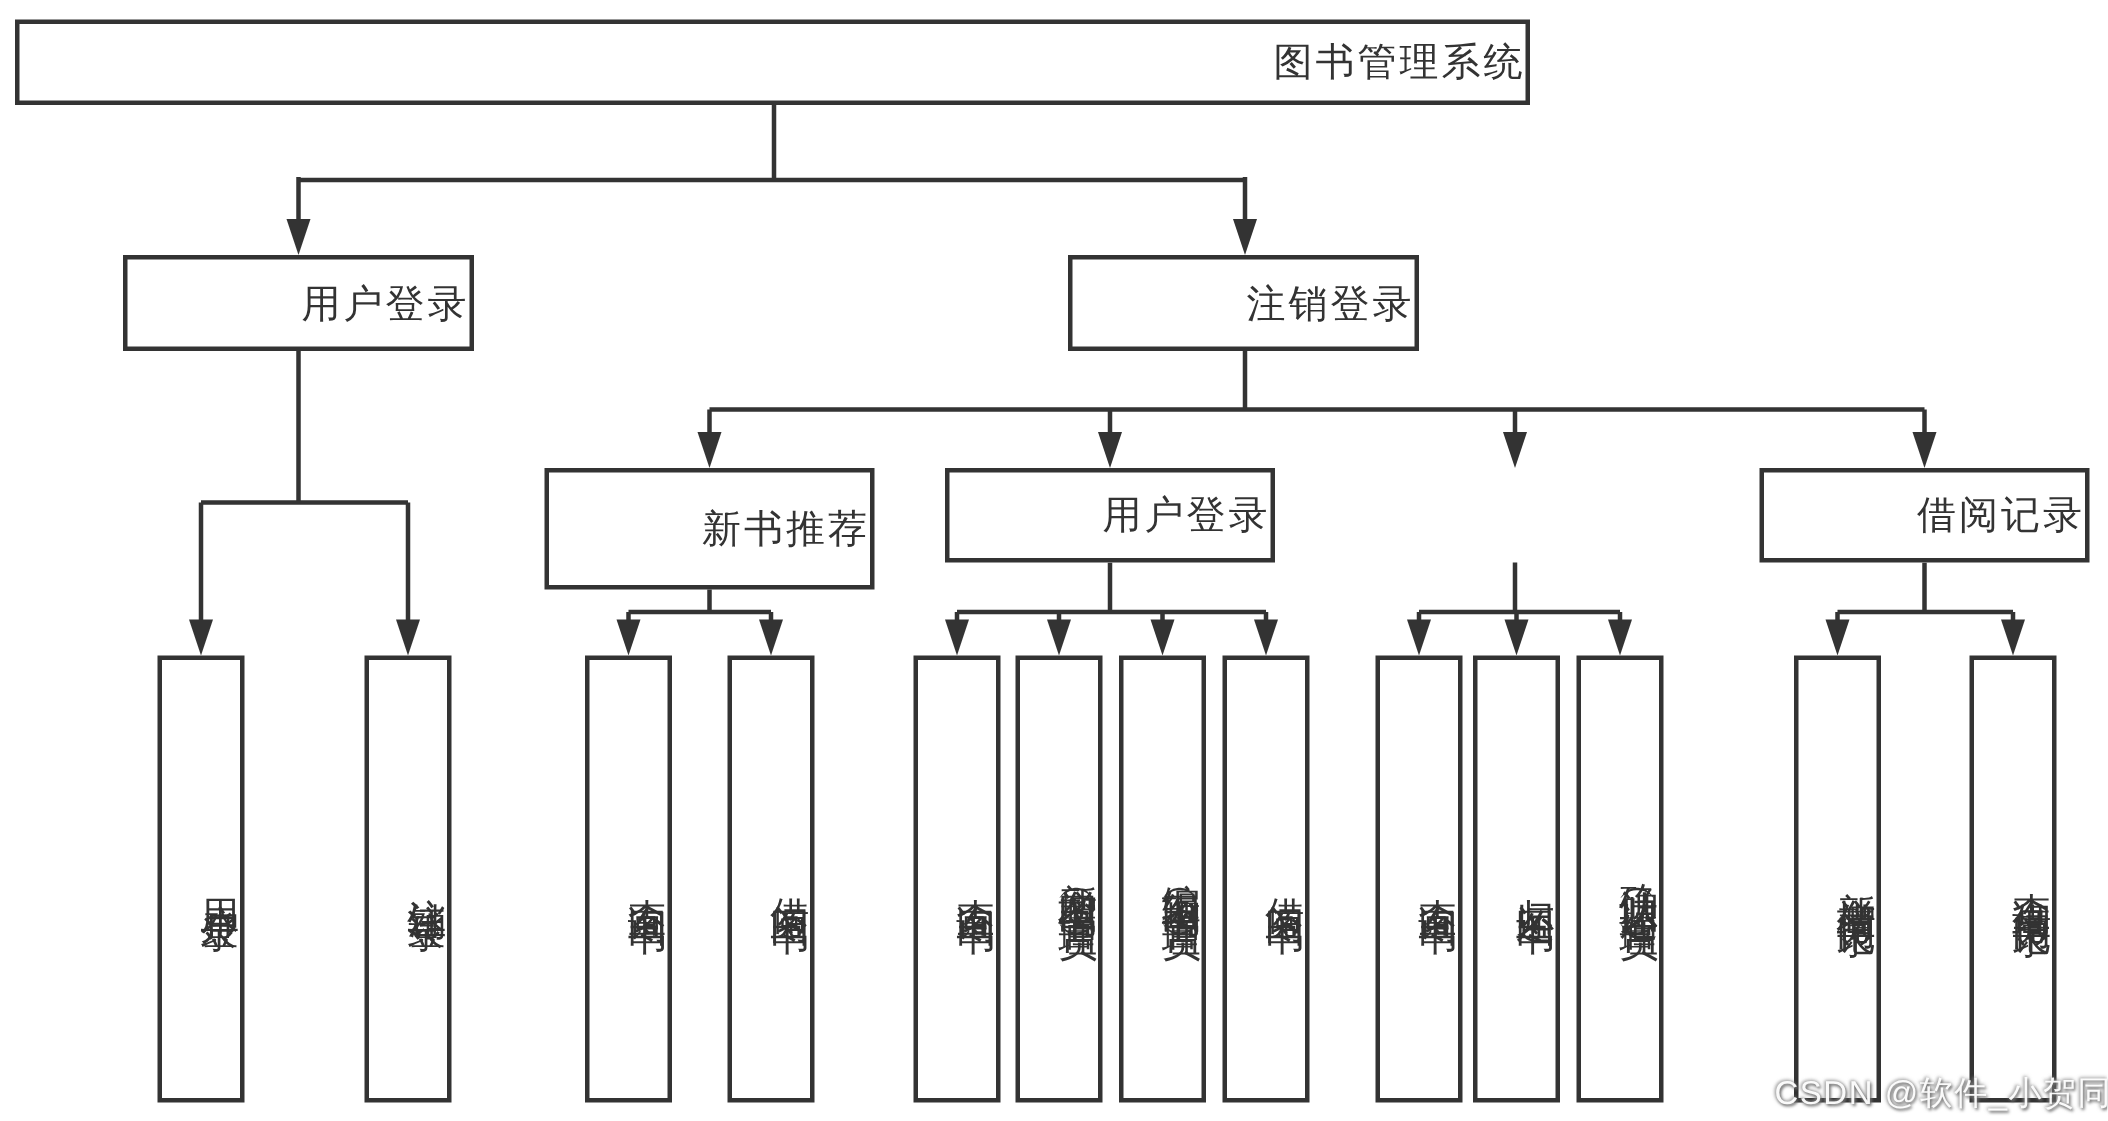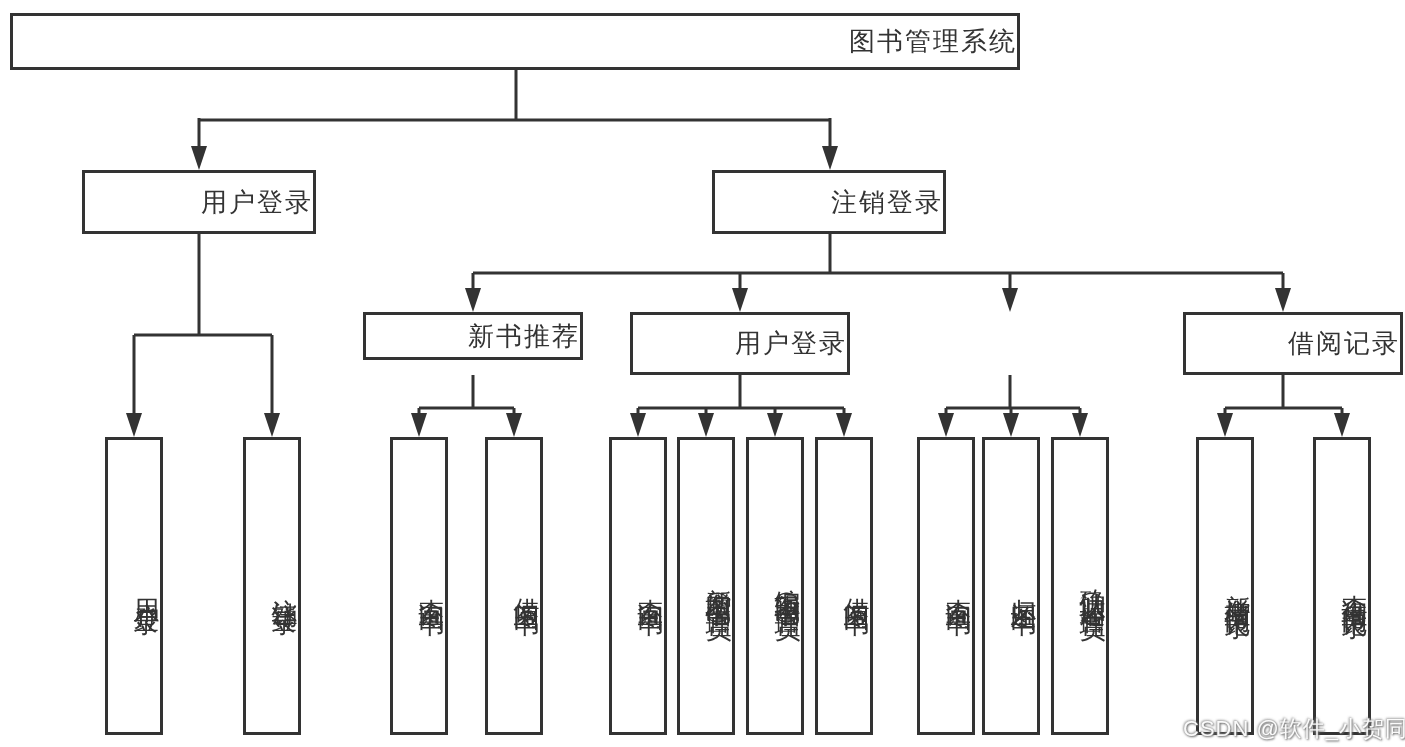--- a/index.html
+++ b/index.html
@@ -101,27 +101,27 @@
     <span>图书管理系统</span>
   </div>
 
   <div class="node h" style="left:82px; top:170px; width:234px; height:64px;">
     <span>用户登录</span>
   </div>
   <div class="node h" style="left:712px; top:170px; width:234px; height:64px;">
     <span>注销登录</span>
   </div>
 
-  <div class="node h" style="left:363px; top:312px; width:220px; height:48px;">
+  <div class="node h" style="left:363px; top:312px; width:220px; height:81px;">
     <span>新书推荐</span>
   </div>
   <div class="node h" style="left:630px; top:312px; width:220px; height:63px;">
     <span>用户登录</span>
   </div>
-  <div class="node h" style="left:1173px; top:312px; width:220px; height:63px;margin-left:10px;">
+  <div class="node h" style="left:1173px; top:312px; width:220px; height:63px;">
     <span>借阅记录</span>
   </div>
 
   <div class="node v" style="left:105px; top:437px; width:58px; height:298px;">
     <span>用户登录</span>
   </div>
   <div class="node v" style="left:243px; top:437px; width:58px; height:298px;">
     <span>注销登录</span>
   </div>
   <div class="node v" style="left:390px; top:437px; width:58px; height:298px;">

